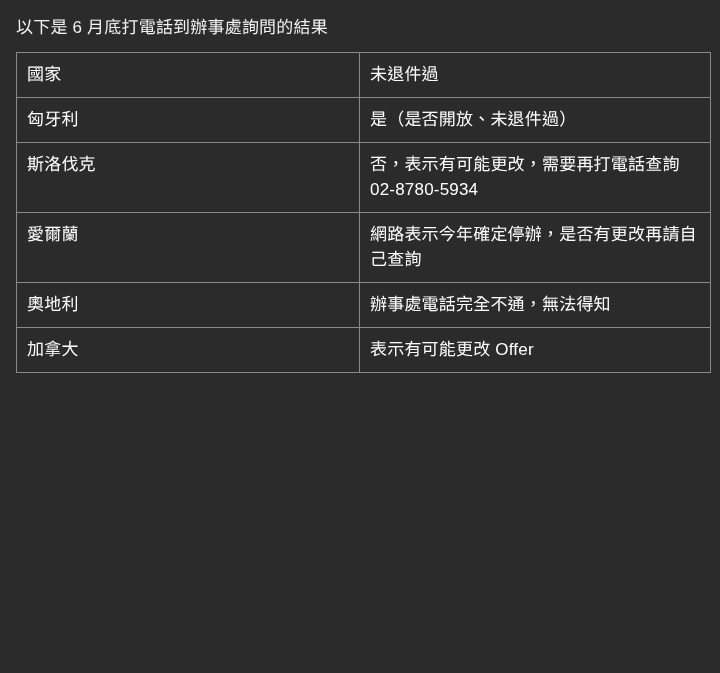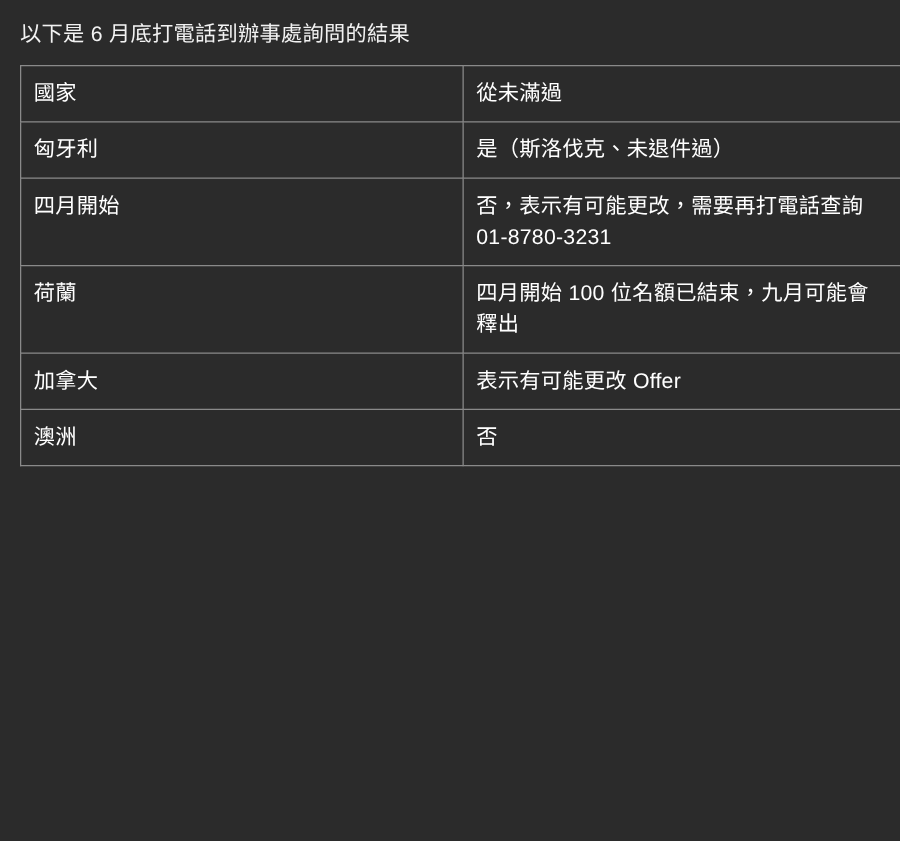--- a/index.html
+++ b/index.html
@@ -30,21 +30,21 @@
     letter-spacing: 0.2px;
   }
   table.result-table {
     border-collapse: collapse;
     width: 652px;
     table-layout: fixed;
   }
   table.result-table td {
     border: 1px solid #8a8a8a;
     vertical-align: top;
-    padding: 9px 21px 10px 10px;
+    padding: 9px 10px 10px 10px;
     font-size: 17px;
     line-height: 25px;
     color: #ffffff;
     letter-spacing: 0.2px;
     word-break: break-word;
   }
   td.col-country {
     width: 322px;
   }
   td.col-status {
@@ -62,69 +62,69 @@
 
   <p class="intro">以下是 6 月底打電話到辦事處詢問的結果</p>
 
   <table class="result-table">
     <tbody>
       <tr>
         <td class="col-country">
             <span class="cell-text">國家</span>
           </td>
         <td class="col-status">
-            <span class="cell-text">從未滿過</span>
+            <span class="cell-text">未退件過</span>
           </td>
       </tr>
 
 
       <tr>
         <td class="col-country">
             <span class="cell-text">匈牙利</span>
           </td>
         <td class="col-status">
-            <span class="cell-text">是（斯洛伐克、未退件過）</span>
+            <span class="cell-text">是（是否開放、未退件過）</span>
           </td>
       </tr>
 
       <tr>
         <td class="col-country">
-            <span class="cell-text">四月開始</span>
+            <span class="cell-text">斯洛伐克</span>
           </td>
         <td class="col-status">
-            <span class="cell-text">否，表示有可能更改，需要再打電話查詢 01-8780-3231</span>
+            <span class="cell-text">否，表示有可能更改，需要再打電話查詢 02-8780-5934</span>
           </td>
       </tr>
 
 
-
+      <tr>
+        <td class="col-country">
+            <span class="cell-text">愛爾蘭</span>
+          </td>
+        <td class="col-status">
+            <span class="cell-text">網路表示今年確定停辦，是否有更改再請自己查詢</span>
+          </td>
+      </tr>
 
       <tr>
         <td class="col-country">
-            <span class="cell-text">荷蘭</span>
+            <span class="cell-text">奧地利</span>
           </td>
         <td class="col-status">
-            <span class="cell-text">四月開始 100 位名額已結束，九月可能會釋出</span>
+            <span class="cell-text">辦事處電話完全不通，無法得知</span>
           </td>
       </tr>
+
 
       <tr>
         <td class="col-country">
             <span class="cell-text">加拿大</span>
           </td>
         <td class="col-status">
             <span class="cell-text">表示有可能更改 Offer</span>
           </td>
       </tr>
 
-      <tr>
-        <td class="col-country">
-            <span class="cell-text">澳洲</span>
-          </td>
-        <td class="col-status">
-            <span class="cell-text">否</span>
-          </td>
-      </tr>
 
     </tbody>
   </table>
 
 </div>
 
 </body></html>

